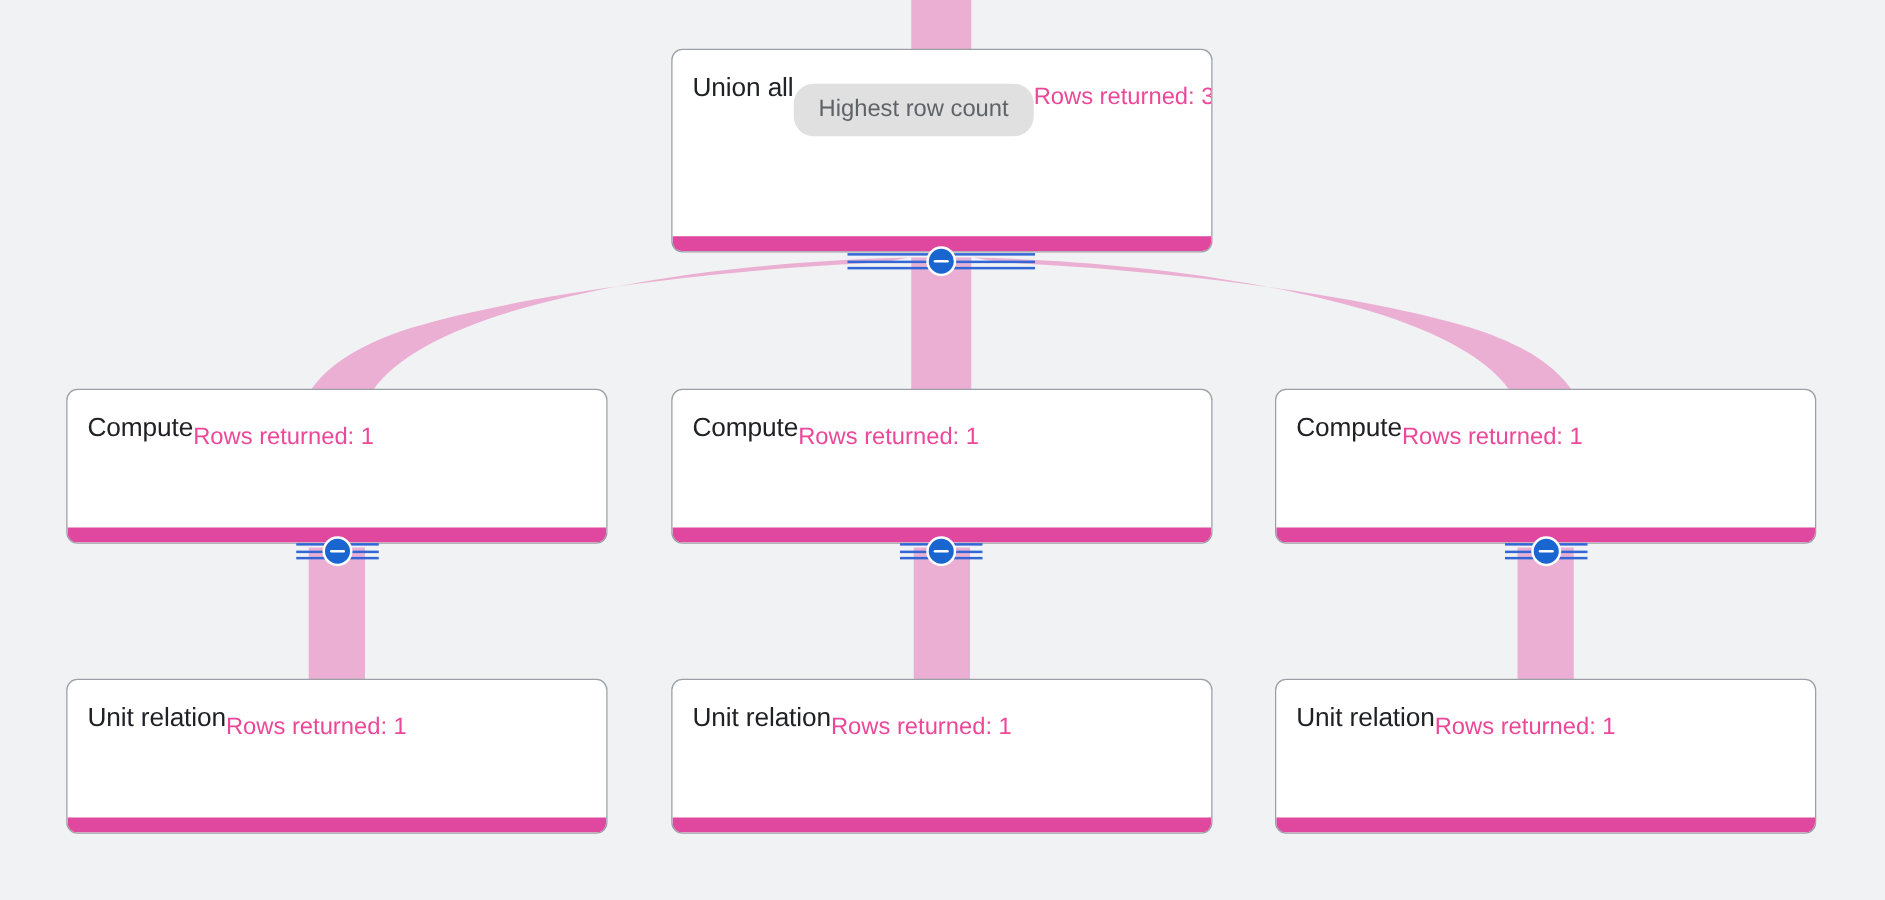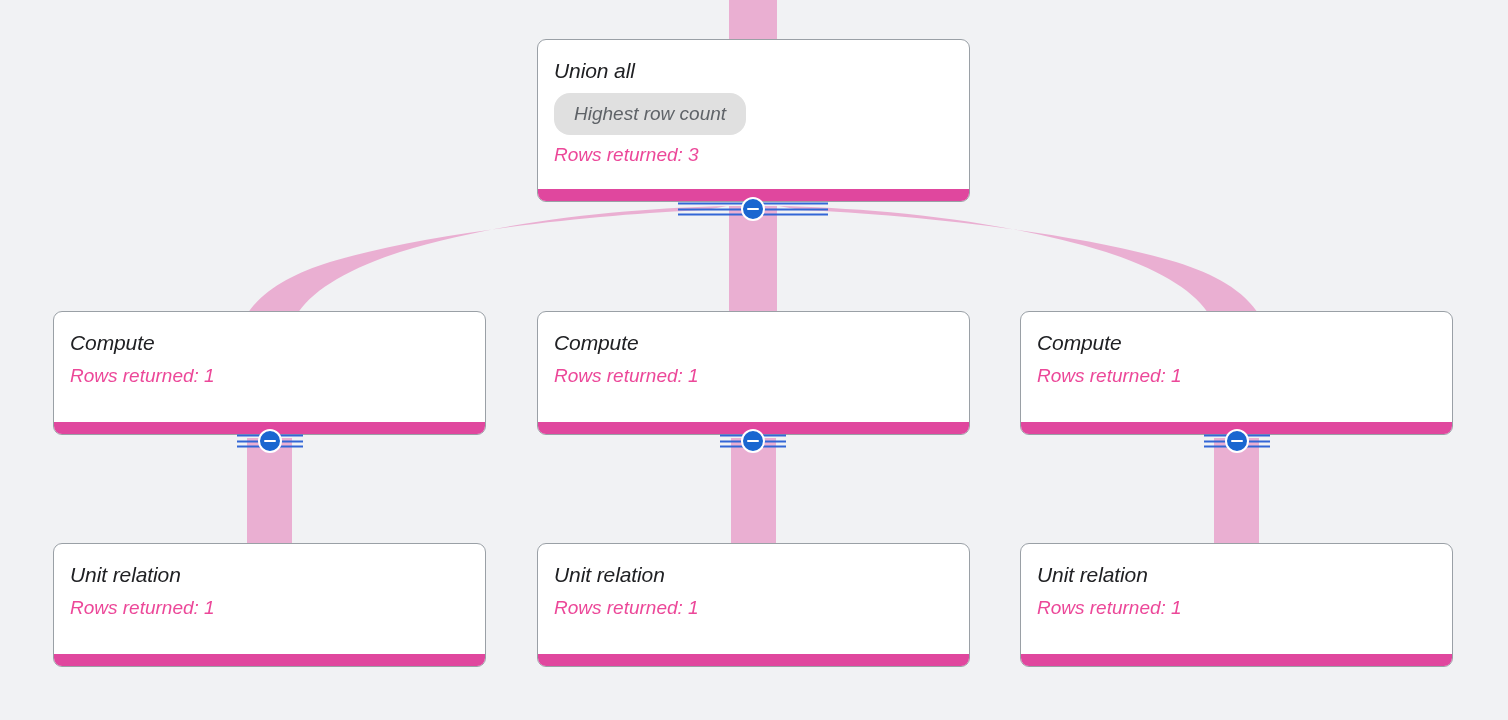--- a/index.html
+++ b/index.html
@@ -44,23 +44,21 @@
     border-radius: 9px;
     overflow: hidden;
     display: flex;
     flex-direction: column;
     box-shadow: 0 0 0 0 rgba(0,0,0,0);
   }
   .node-body {
     flex: 1 1 auto;
     padding: 18px 16px 0 16px;
     display: flex;
-    flex-direction: column;
     align-items: flex-start;
-    font-style: italic;
   }
   .node-title {
     font-size: 21px;
     line-height: 26px;
     font-weight: 400;
     color: #202124;
     letter-spacing: -0.1px;
     white-space: nowrap;
   }
   .node-badge {

